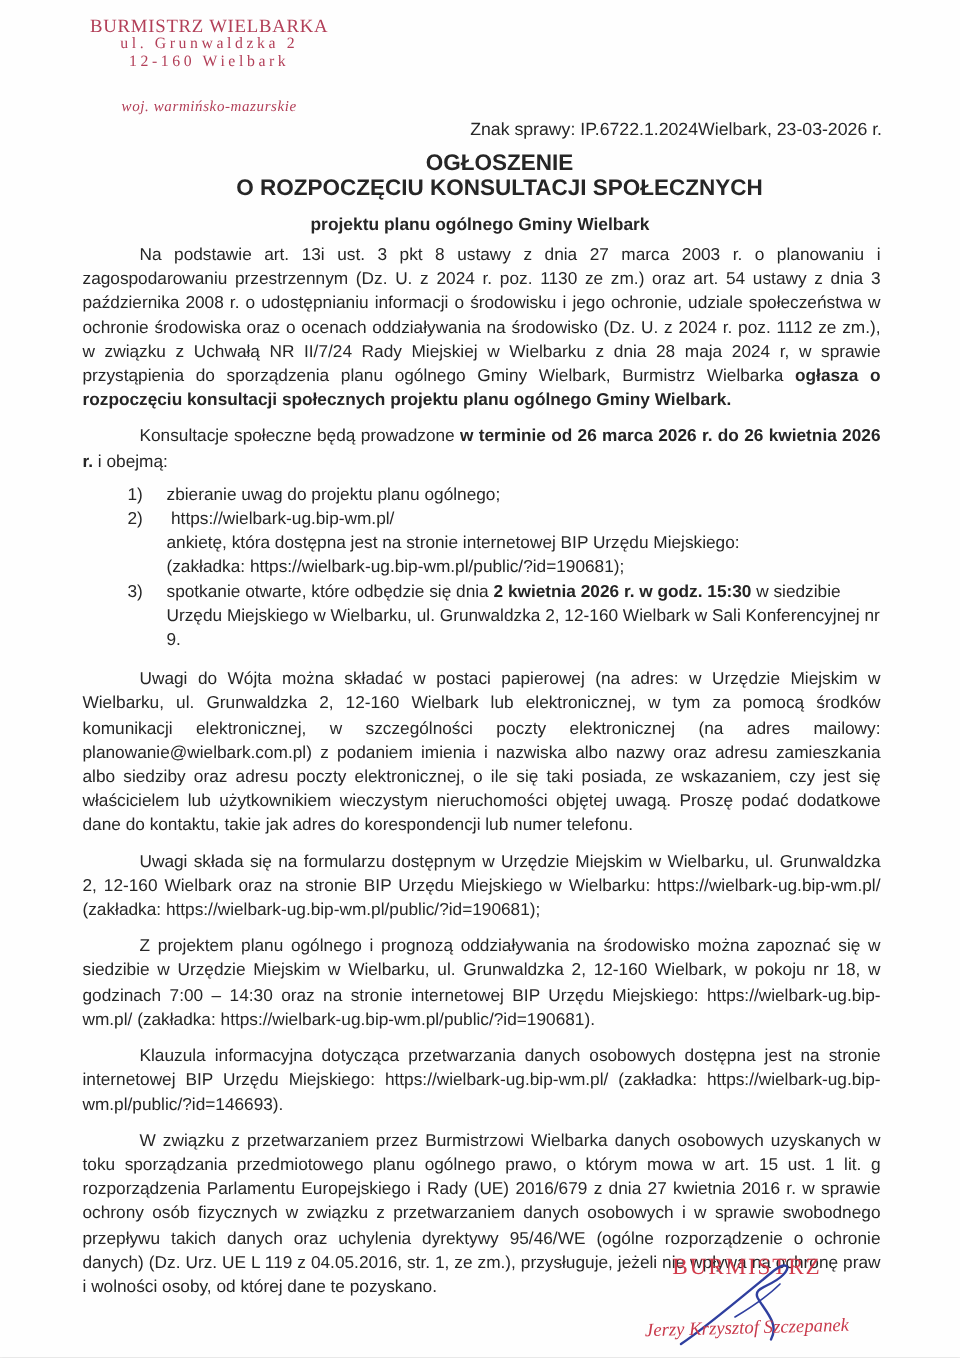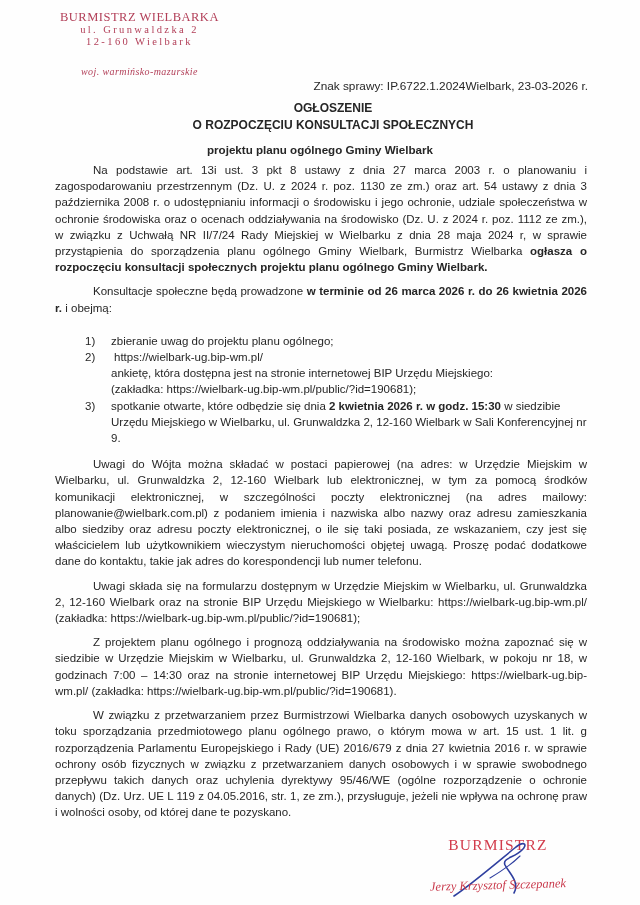--- a/index.html
+++ b/index.html
@@ -32,31 +32,31 @@
     position:absolute; top:79px; left:55px; right:52px;
     display:flex; justify-content:flex-end;
     font-size:11.8px;
   }
 
   
   .headings {
     position:absolute; top:100px; left:0; right:0;
     text-align:center; font-weight:bold;
   }
-  .title-l1, .title-l2 { font-size:12px; line-height:17px;margin-left:26px; }
+  .title-l1, .title-l2 { font-size:15px; line-height:17px;margin-left:26px; }
   .subtitle { font-size:11.6px; margin-top:9px;text-align:center; }
 
   
   .content {
     position:absolute; top:162px; left:55px; right:53px;
     font-size:11.5px; line-height:16.2px;
     text-align:justify;
   }
   .content p { margin:0 0 8px 0; text-indent:38px; }
-  .content p.no-gap { margin-bottom:17px; }
+  .content p.no-gap { margin-bottom:6px; }
 
   .list { margin:6px 0 10px 30px; }
   .list-row { display:flex; text-align:left; margin:0; }
   .list-num { flex:none; width:26px; }
   .list-text { flex:1; }
   .list-line { display:block; }
   .list-line.indented { padding-left:3px; }
 
   strong { font-weight:bold; }
 
@@ -127,20 +127,21 @@
         <span class="list-text"><span>spotkanie otwarte, które odbędzie się dnia </span><strong>2 kwietnia 2026 r. w godz. 15:30</strong><span> w siedzibie Urzędu Miejskiego w Wielbarku, ul. Grunwaldzka 2, 12-160 Wielbark w Sali Konferencyjnej nr 9.</span></span>
       </div>
     </div>
 
     <p>Uwagi do Wójta można składać w postaci papierowej (na adres: w Urzędzie Miejskim w Wielbarku, ul. Grunwaldzka 2, 12-160 Wielbark lub elektronicznej, w tym za pomocą środków komunikacji elektronicznej, w szczególności poczty elektronicznej (na adres mailowy: planowanie@wielbark.com.pl) z podaniem imienia i nazwiska albo nazwy oraz adresu zamieszkania albo siedziby oraz adresu poczty elektronicznej, o ile się taki posiada, ze wskazaniem, czy jest się właścicielem lub użytkownikiem wieczystym nieruchomości objętej uwagą. Proszę podać dodatkowe dane do kontaktu, takie jak adres do korespondencji lub numer telefonu.</p>
 
     <p>Uwagi składa się na formularzu dostępnym w Urzędzie Miejskim w Wielbarku, ul. Grunwaldzka 2, 12-160 Wielbark oraz na stronie BIP Urzędu Miejskiego w Wielbarku: https://wielbark-ug.bip-wm.pl/ (zakładka: https://wielbark-ug.bip-wm.pl/public/?id=190681);</p>
 
     <p>Z projektem planu ogólnego i prognozą oddziaływania na środowisko można zapoznać się w siedzibie w Urzędzie Miejskim w Wielbarku, ul. Grunwaldzka 2, 12-160 Wielbark, w pokoju nr 18, w godzinach 7:00 – 14:30 oraz na stronie internetowej BIP Urzędu Miejskiego: https://wielbark-ug.bip-wm.pl/ (zakładka: https://wielbark-ug.bip-wm.pl/public/?id=190681).</p>
 
+    <p>Klauzula informacyjna dotycząca przetwarzania danych osobowych dostępna jest na stronie internetowej BIP Urzędu Miejskiego: https://wielbark-ug.bip-wm.pl/ (zakładka: https://wielbark-ug.bip-wm.pl/public/?id=146693).</p>
 
     <p>W związku z przetwarzaniem przez Burmistrzowi Wielbarka danych osobowych uzyskanych w toku sporządzania przedmiotowego planu ogólnego prawo, o którym mowa w art. 15 ust. 1 lit. g rozporządzenia Parlamentu Europejskiego i Rady (UE) 2016/679 z dnia 27 kwietnia 2016 r. w sprawie ochrony osób fizycznych w związku z przetwarzaniem danych osobowych i w sprawie swobodnego przepływu takich danych oraz uchylenia dyrektywy 95/46/WE (ogólne rozporządzenie o ochronie danych) (Dz. Urz. UE L 119 z 04.05.2016, str. 1, ze zm.), przysługuje, jeżeli nie wpływa na ochronę praw i wolności osoby, od której dane te pozyskano.</p>
 
   </div>
 
   <div class="sig">
     <div class="sig-title">BURMISTRZ</div>
     <svg class="sig-ink" viewBox="0 0 100 62">
       <path d="M4,58 C22,46 50,22 66,9 C74,3 78,6 72,12 C64,20 52,20 55,27 C59,35 70,44 64,55" fill="none" stroke="#2f3f9f" stroke-width="1.6" stroke-linecap="round"></path>
       <path d="M40,40 C50,34 62,26 70,18" fill="none" stroke="#2f3f9f" stroke-width="1.1" stroke-linecap="round"></path>

